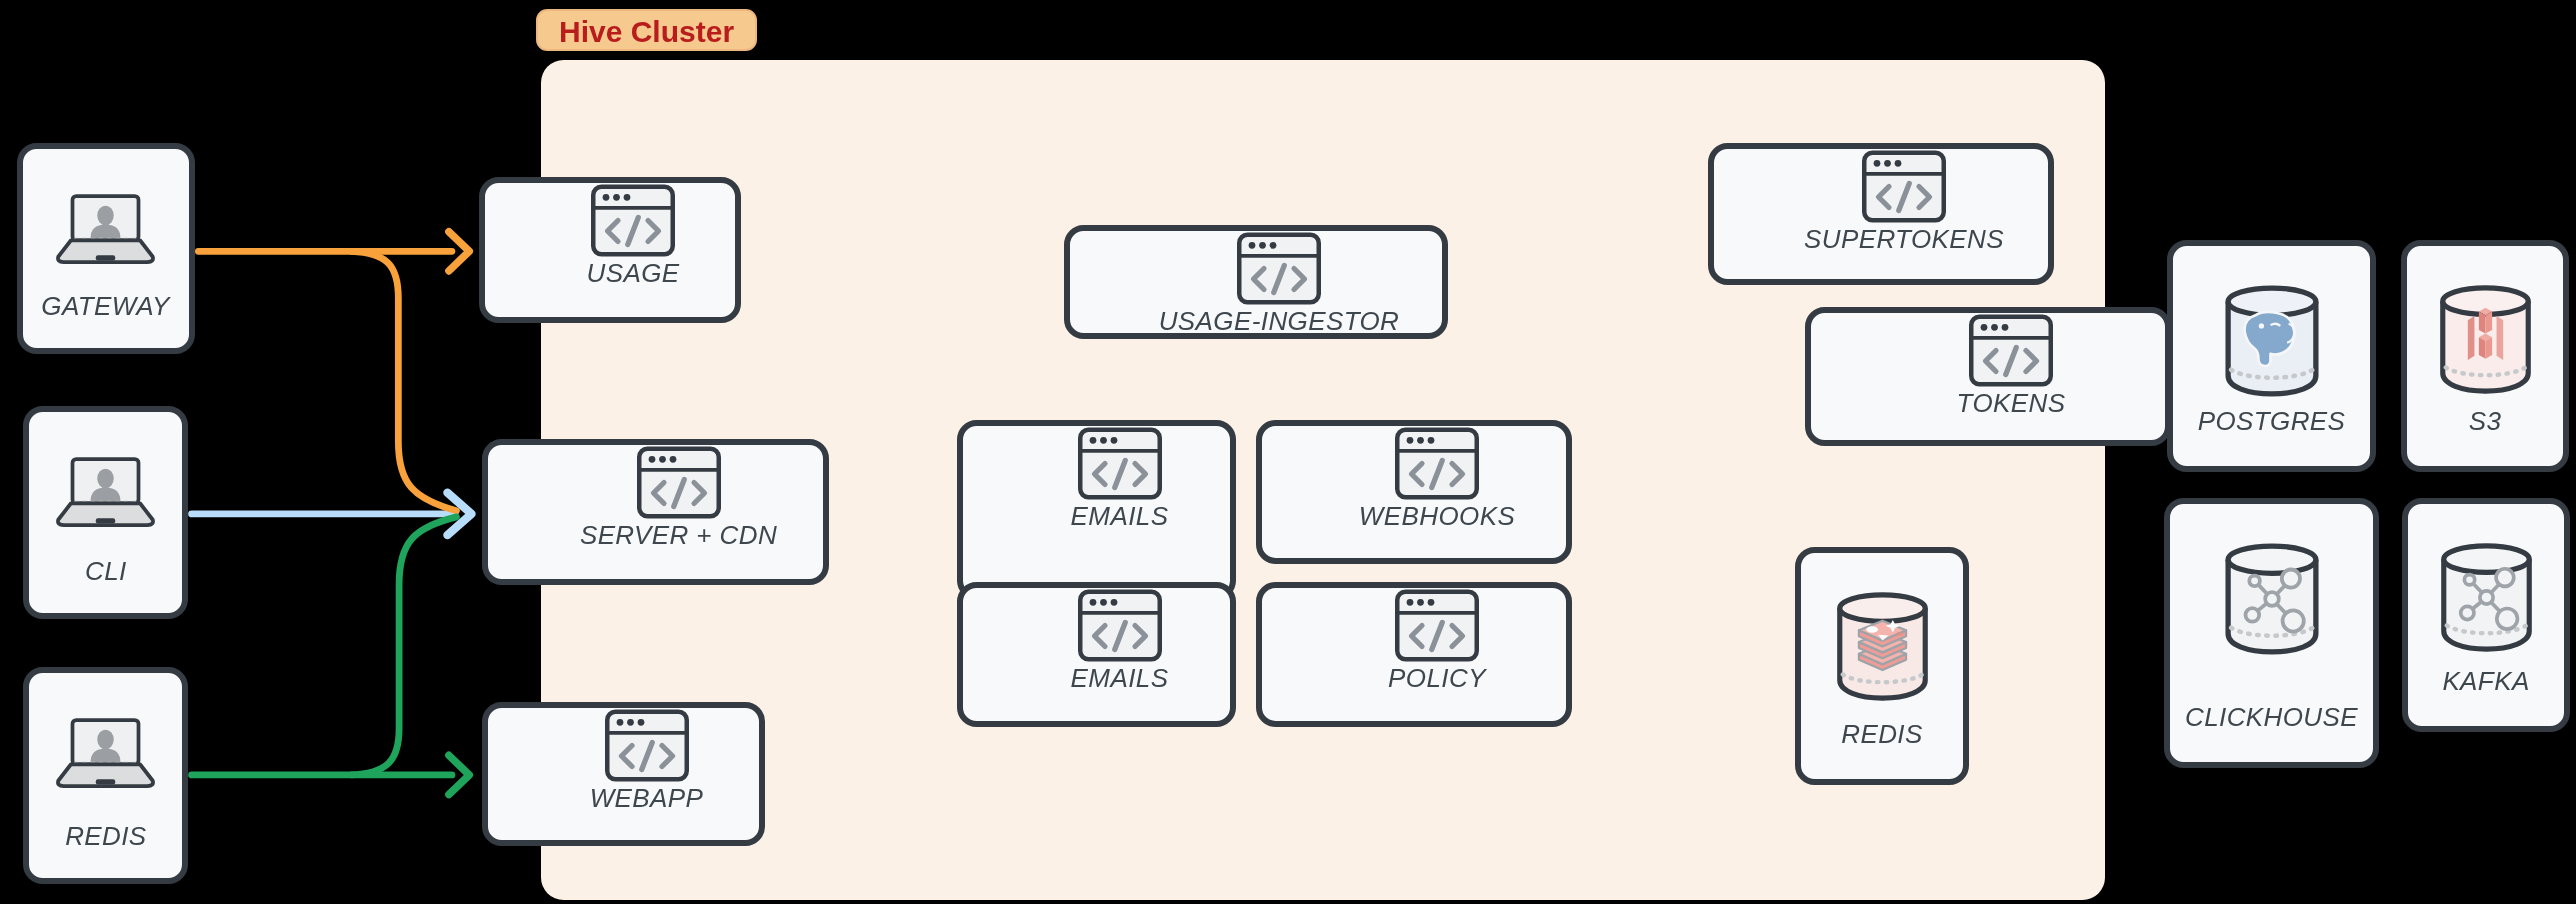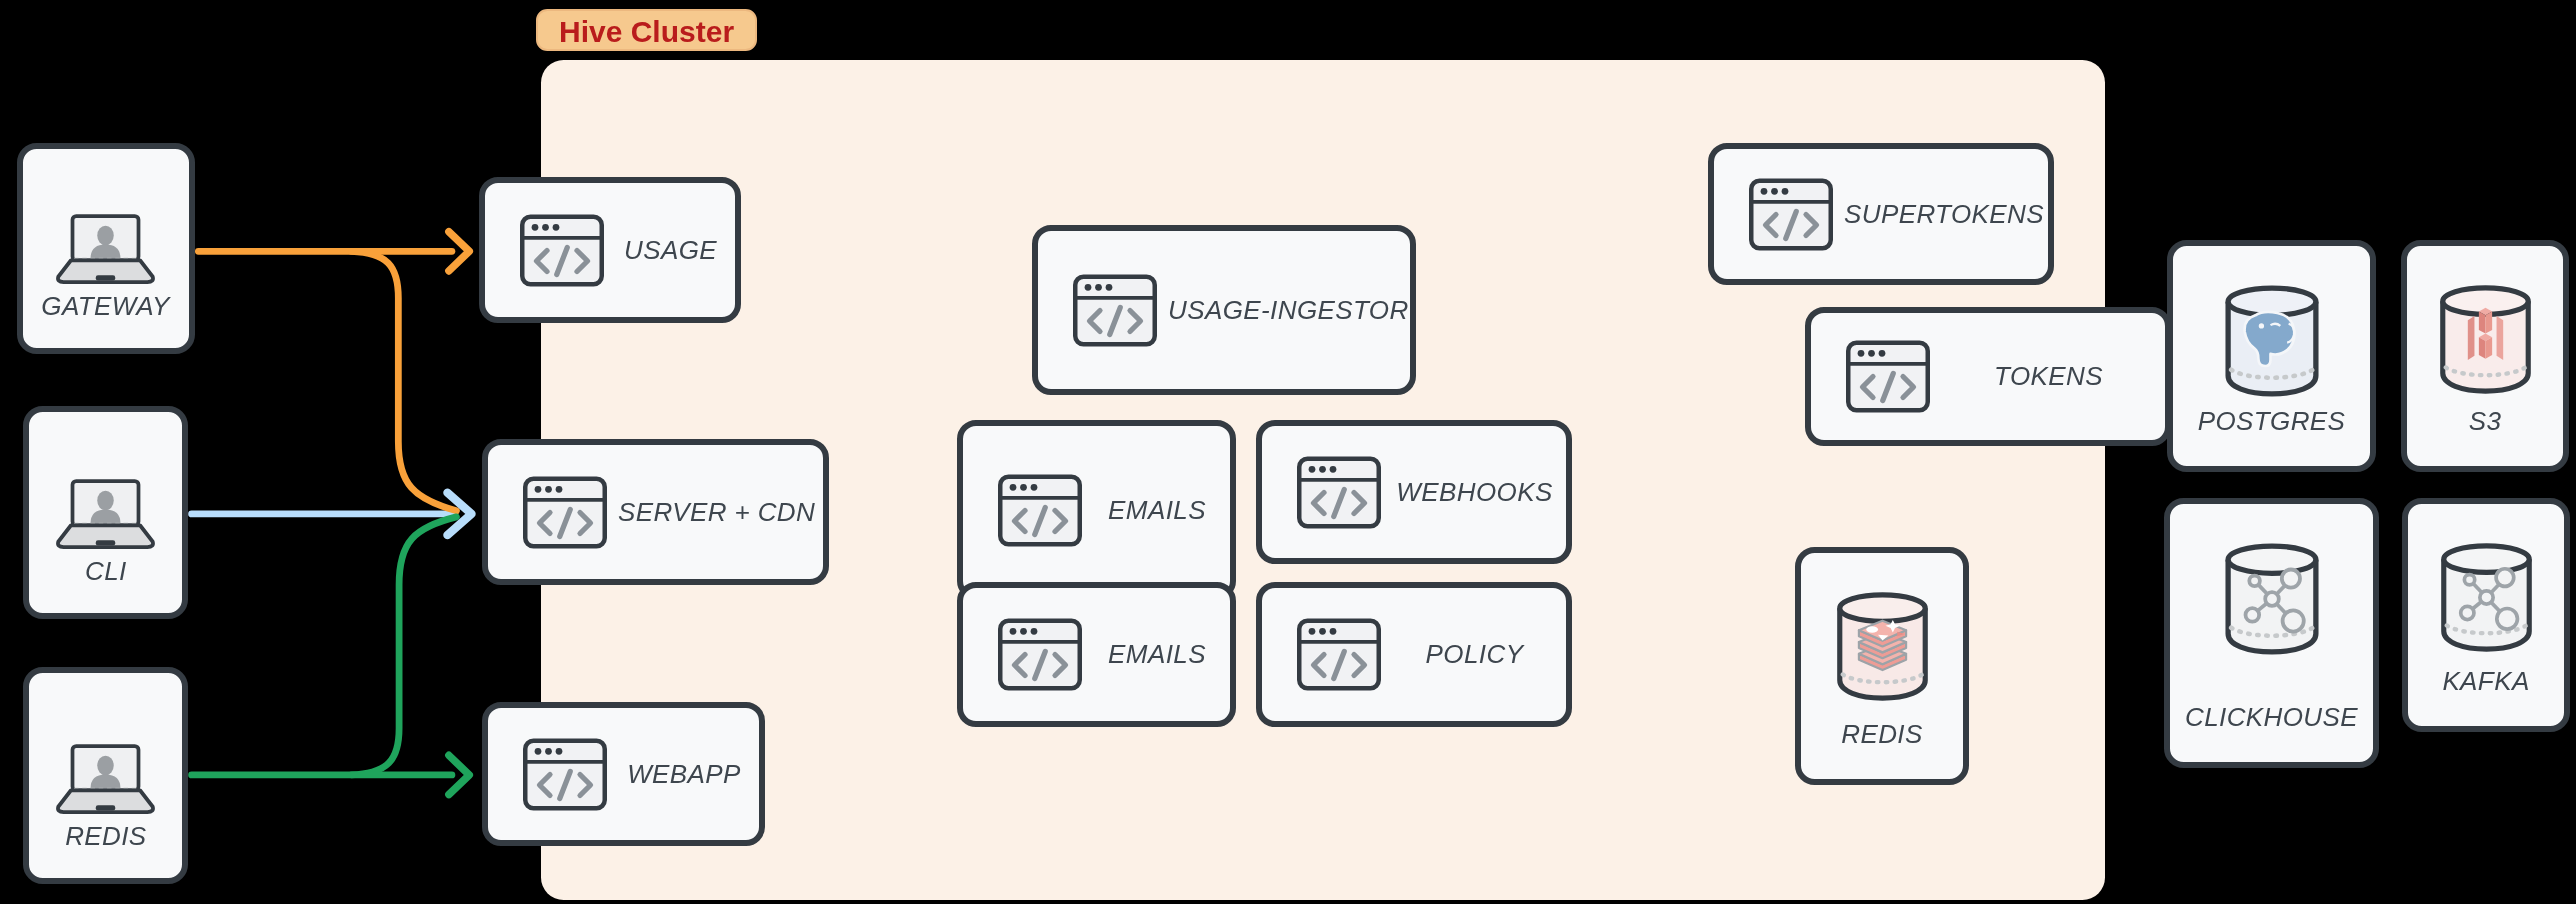--- a/index.html
+++ b/index.html
@@ -18,24 +18,24 @@
     font-size:30px;font-weight:700;color:#b91c1c;white-space:nowrap;
   }
   .edges{position:absolute;left:0;top:0;pointer-events:none;}
   .node{
     position:absolute;background:#F8F9FA;border:6px solid #343B42;border-radius:19.6px;
     box-sizing:border-box;
   }
   .label{
     font-style:italic;font-size:26px;color:#3E464E;letter-spacing:0.4px;white-space:nowrap;
   }
-  .actor{display:flex;flex-direction:column;align-items:center;justify-content:flex-end;
+  .actor{display:flex;flex-direction:column;align-items:center;justify-content:space-between;
     padding:44px 0 26px;}
   .actor .icon{width:115px;height:78px;}
-  .service{display:flex;flex-direction:row;align-items:center;padding-left:33px;border-radius:19px;}
+  .service{display:flex;flex-direction:column;align-items:center;padding-left:46px;}
   .service .icon{width:88px;height:75px;flex:none;}
   .service .label{flex:1;text-align:center;padding:0 9px;}
   .db{display:flex;flex-direction:column;align-items:center;justify-content:space-between;
     padding:36px 0 29px;text-align:right;}
   .db .icon{width:110px;height:115px;}
   .db.small .icon{width:101px;height:112px;}
   .hidden-defs{position:absolute;width:0;height:0;overflow:hidden;}
 </style>
 </head>
 <body>
@@ -177,21 +177,21 @@
         <use href="#sym-browser"></use>
       </svg>
     <div class="label">WEBAPP</div>
   </div>
   <div class="node service" style="left:482px;top:439px;width:347px;height:146px">
     <svg class="icon" viewBox="0 0 116 100">
         <use href="#sym-browser"></use>
       </svg>
     <div class="label">SERVER + CDN</div>
   </div>
-  <div class="node service" style="left:1032px;top:225px;width:384px;height:170px">
+  <div class="node service" style="left:1064px;top:225px;width:384px;height:114px">
     <svg class="icon" viewBox="0 0 116 100">
         <use href="#sym-browser"></use>
       </svg>
     <div class="label">USAGE-INGESTOR</div>
   </div>
   <div class="node service" style="left:957px;top:420px;width:279px;height:180px">
     <svg class="icon" viewBox="0 0 116 100">
         <use href="#sym-browser"></use>
       </svg>
     <div class="label">EMAILS</div>

